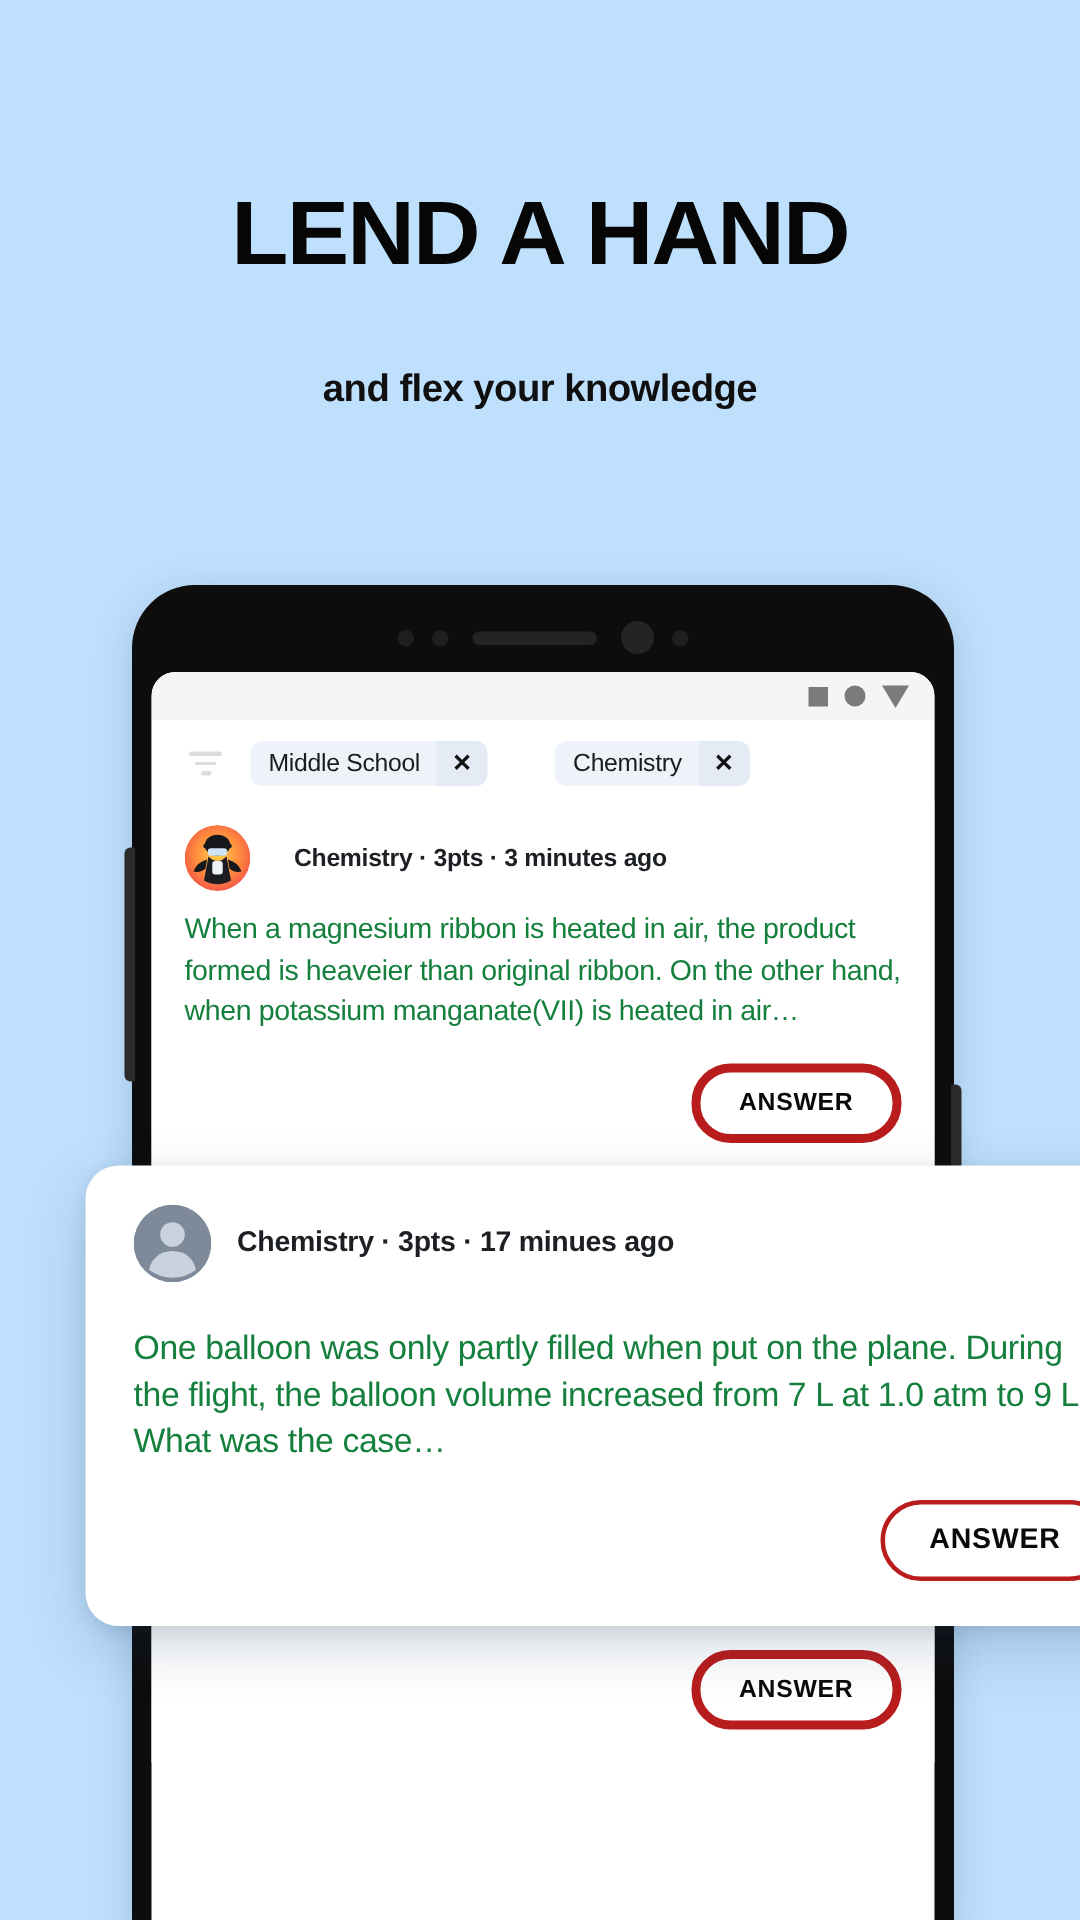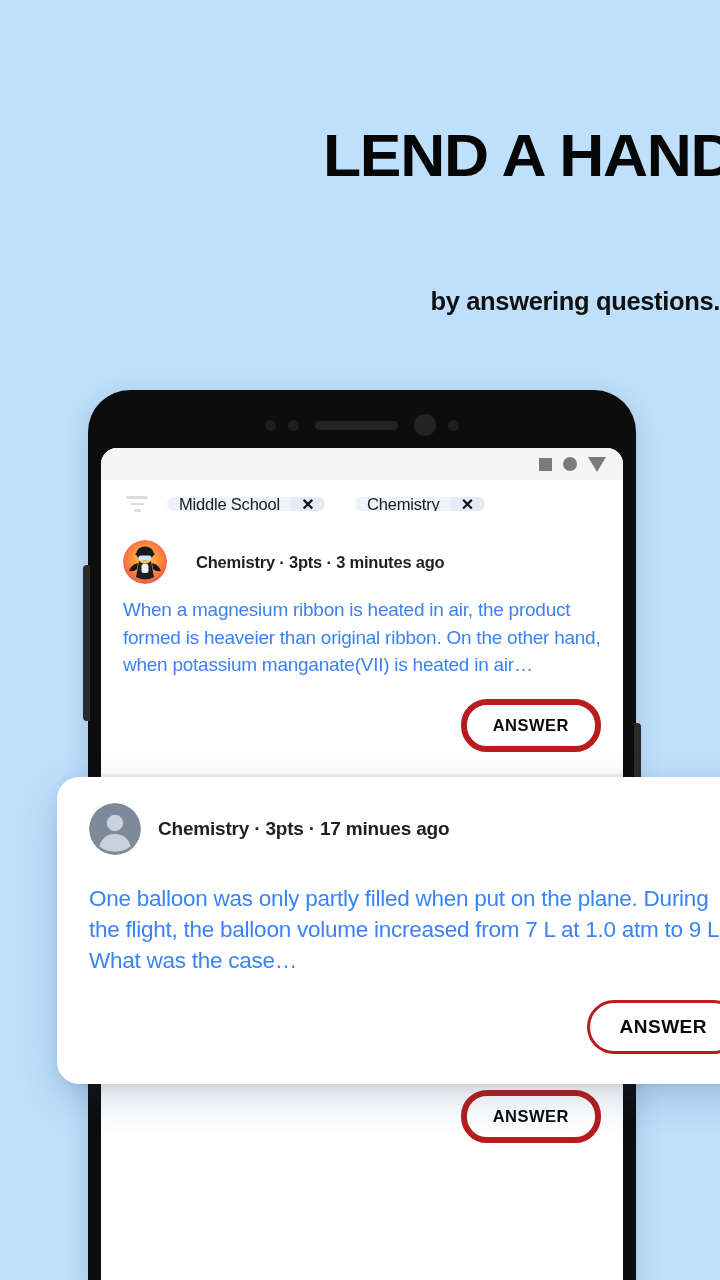--- a/index.html
+++ b/index.html
@@ -12,21 +12,21 @@
     overflow: hidden;
     font-family: "Liberation Sans", sans-serif;
     background: #bfe0fc;
     position: relative;
   }
 
   
   .headline-wrap {
     position: absolute;
     top: 0; left: 0; right: 0;
-    text-align: right;
+    text-align: center;
   }
   .headline {
     margin: 0;
     padding-top: 126px;
     font-size: 60px;
     line-height: 1.0;
     font-weight: 900;
     letter-spacing: -1.2px;
     color: #060606;
     font-family: "Liberation Sans", sans-serif;
@@ -147,25 +147,25 @@
     background: #dcdcdc;
     border-radius: 2px;
   }
   .filter-icon i:nth-child(1) { width: 22px; }
   .filter-icon i:nth-child(2) { width: 14px; }
   .filter-icon i:nth-child(3) { width: 7px; }
 
   .chip {
     display: inline-flex;
     align-items: stretch;
-    height: 14px;
+    height: 30px;
     border-radius: 8px;
     overflow: hidden;
     background: #eef3f9;
-    margin-right: 13px;
+    margin-right: 28px;
   }
   .chip-label {
     display: flex;
     align-items: center;
     padding: 0 11px 0 12px;
     font-size: 16.5px;
     color: #1b1b1b;
     letter-spacing: -0.2px;
     white-space: nowrap;
   }
@@ -202,21 +202,21 @@
   .avatar svg { display: block; width: 100%; height: 100%; }
   .qmeta {
     font-size: 16.5px;
     font-weight: 700;
     color: #1c2024;
     letter-spacing: -0.2px;
   }
   .qtext {
     font-size: 19px;
     line-height: 27.5px;
-    color: #3b82f6;
+    color: #15803d;
     letter-spacing: -0.25px;
   }
   .qactions {
     display: flex;
     justify-content: flex-end;
     margin-top: 20px;
   }
   .answer-btn {
     border: 6px solid #b91c1c;
     border-radius: 26px;
@@ -252,22 +252,21 @@
   .float-card .qtext { font-size: 22.5px; line-height: 31px; margin-top: 28px; }
   .float-card .qactions { margin-top: 24px; }
   .float-card .answer-btn { font-size: 19px; padding: 13px 30px; border-width: 3.4px; border-radius: 30px; }
 </style>
 </head>
 <body>
 
 <div class="headline-wrap">
   <h1 class="headline">LEND A HAND</h1>
   <p class="subline">
-    <br>
-    <span>by answering questions.</span>
+    <span>and flex your knowledge</span><br>
   </p>
 </div>
 
 <div class="phone">
 
   <div class="phone-notch-row">
     <span class="sensor-dot sm"></span>
     <span class="sensor-dot sm"></span>
     <span class="speaker-bar"></span>
     <span class="camera-dot"></span>

